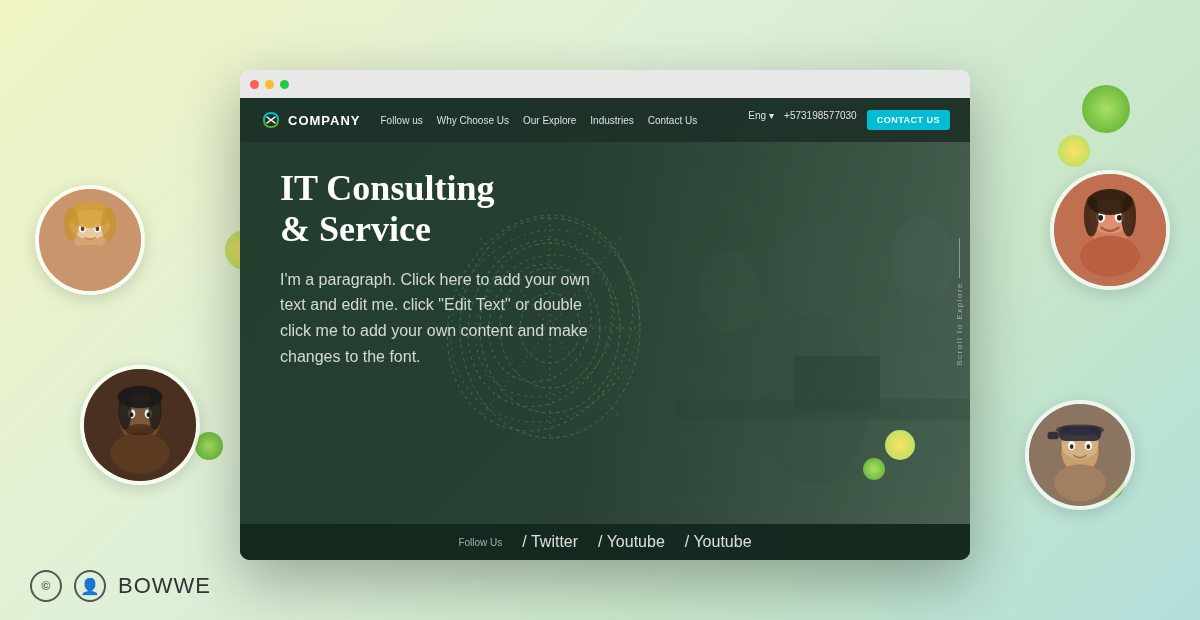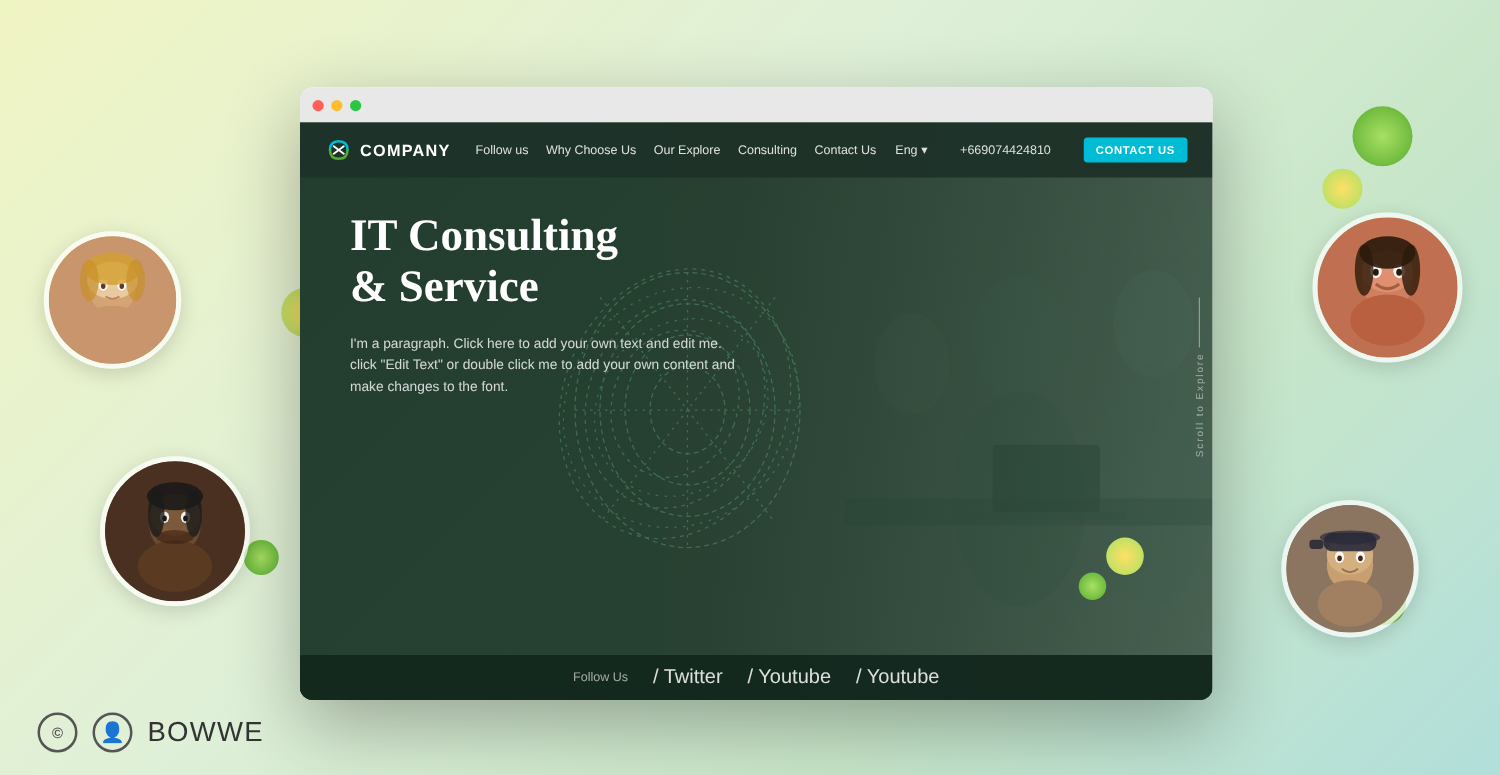--- a/index.html
+++ b/index.html
@@ -167,21 +167,21 @@
       display: flex; align-items: center; gap: 14px;
       flex: 1;
     }
     .nav-link {
       color: rgba(255,255,255,0.85);
       font-size: 10px;
       cursor: pointer;
       white-space: nowrap;
     }
     .nav-right {
-      display: flex; align-items: center; gap: 26px;
+      display: flex; align-items: flex-start; gap: 10px;
     }
     .nav-lang {
       color: rgba(255,255,255,0.85);
       font-size: 10px;
       display: flex; align-items: center; gap: 3px;
     }
     .nav-phone {
       color: rgba(255,255,255,0.85);
       font-size: 10px;
     }
@@ -206,21 +206,21 @@
     .hero-title {
       color: #fff;
       font-size: 36px;
       font-weight: 700;
       line-height: 1.15;
       margin-bottom: 16px;
       font-family: Georgia, serif;
     }
     .hero-para {
       color: rgba(255,255,255,0.8);
-      font-size: 11px;
+      font-size: 16px;
       line-height: 1.6;
     }
     .scroll-indicator-wrap {
       position: absolute;
       right: 6px;
       top: 140px;
       z-index: 5;
       display: flex;
       flex-direction: column;
       align-items: center;
@@ -456,29 +456,29 @@
             <path d="M7 8 L15 14" stroke="#fff" stroke-width="1.5" stroke-linecap="round"></path>
             <path d="M15 8 L7 14" stroke="#fff" stroke-width="1.5" stroke-linecap="round"></path>
           </svg>
         </div>
         <span class="nav-logo-text">COMPANY</span>
       </div>
       <div class="nav-links">
         <span class="nav-link">Follow us</span>
         <span class="nav-link">Why Choose Us</span>
         <span class="nav-link">Our Explore</span>
-        <span class="nav-link">Consulting</span>
+        <span class="nav-link">Industries</span>
         <span class="nav-link">Contact Us</span>
       </div>
       <div class="nav-right">
         <span class="nav-lang">
           <span>Eng</span>
           <span>▾</span>
         </span>
-        <span class="nav-phone">+669074424810</span>
+        <span class="nav-phone">+573198577030</span>
         <span class="nav-cta">CONTACT US</span>
       </div>
     </div>
 
     <div class="hero-content">
       <h1 class="hero-title">
         <span>IT Consulting</span><br>
         <span>&amp; Service</span>
       </h1>
       <p class="hero-para">I'm a paragraph. Click here to add your own text and edit me. click "Edit Text" or double click me to add your own content and make changes to the font.</p>

